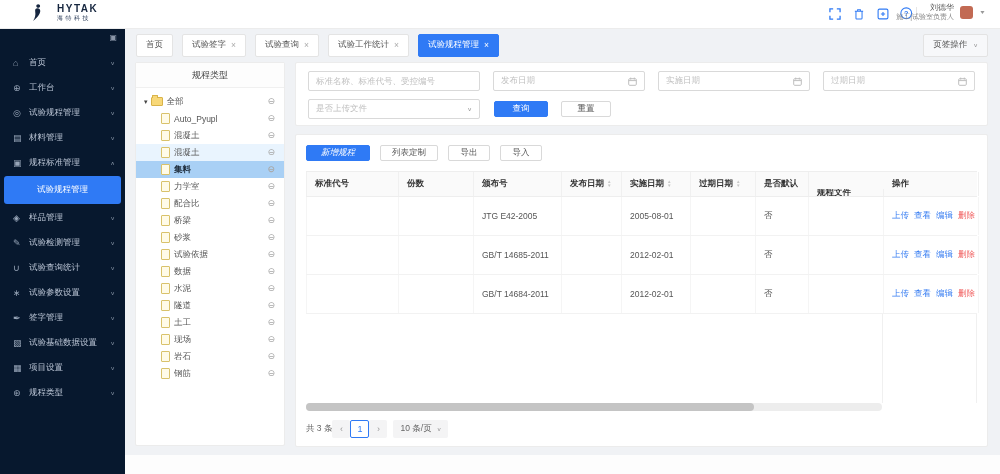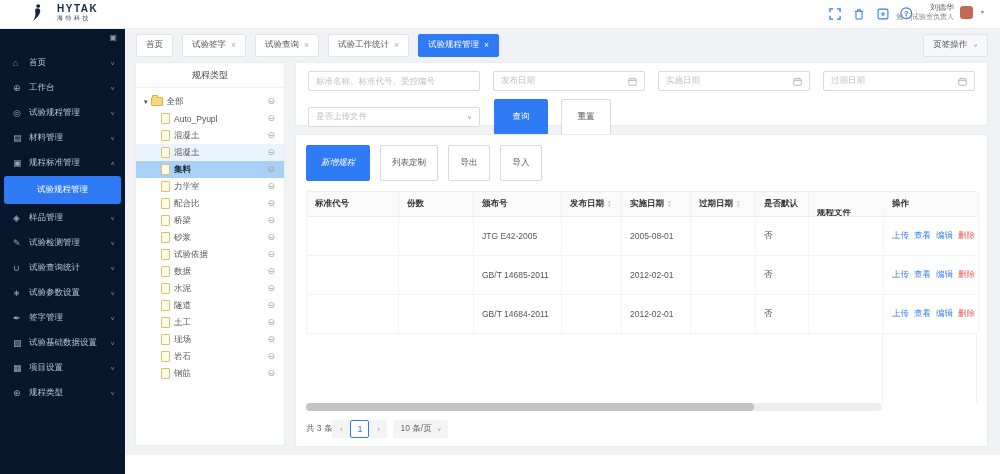--- a/index.html
+++ b/index.html
@@ -75,21 +75,21 @@
   .f-row{display:flex;gap:13px;align-items:center;}
   .f-row.first{margin-bottom:8px;}
   .f-input{height:20px;border:1px solid #d9d9d9;border-radius:2px;display:flex;align-items:center;
            justify-content:space-between;padding:0 7px;font-size:8.5px;color:#bfbfbf;box-sizing:border-box;
            background:#fff;}
   .f-keyword{width:172px;flex:none;outline:none;}
   input.f-keyword{color:#555;}
   input.f-keyword::placeholder{color:#bfbfbf;}
   .f-date{flex:1;}
   .f-select{width:172px;flex:none;}
-  .btn{height:36px;border-radius:2px;font-size:8.5px;display:flex;align-items:center;
+  .btn{height:16px;border-radius:2px;font-size:8.5px;display:flex;align-items:center;
        justify-content:center;cursor:pointer;box-sizing:border-box;}
   .btn-primary{background:#2f7af5;color:#fff;border:1px solid #2f7af5;}
   .btn-plain{background:#fff;color:#555;border:1px solid #d9d9d9;}
   .w-search{width:54px;margin-left:1px;}
   .w-reset{width:50px;}
   
   .main-card{position:absolute;left:295px;top:134px;width:693px;height:313px;
              padding:10px 10px 8px;display:flex;flex-direction:column;}
   .toolbar{display:flex;gap:10px;margin-bottom:10px;}
   .w-add{width:64px;font-style:italic;}.w-cust{width:58px;}.w-exp{width:42px;}.w-imp{width:42px;}

